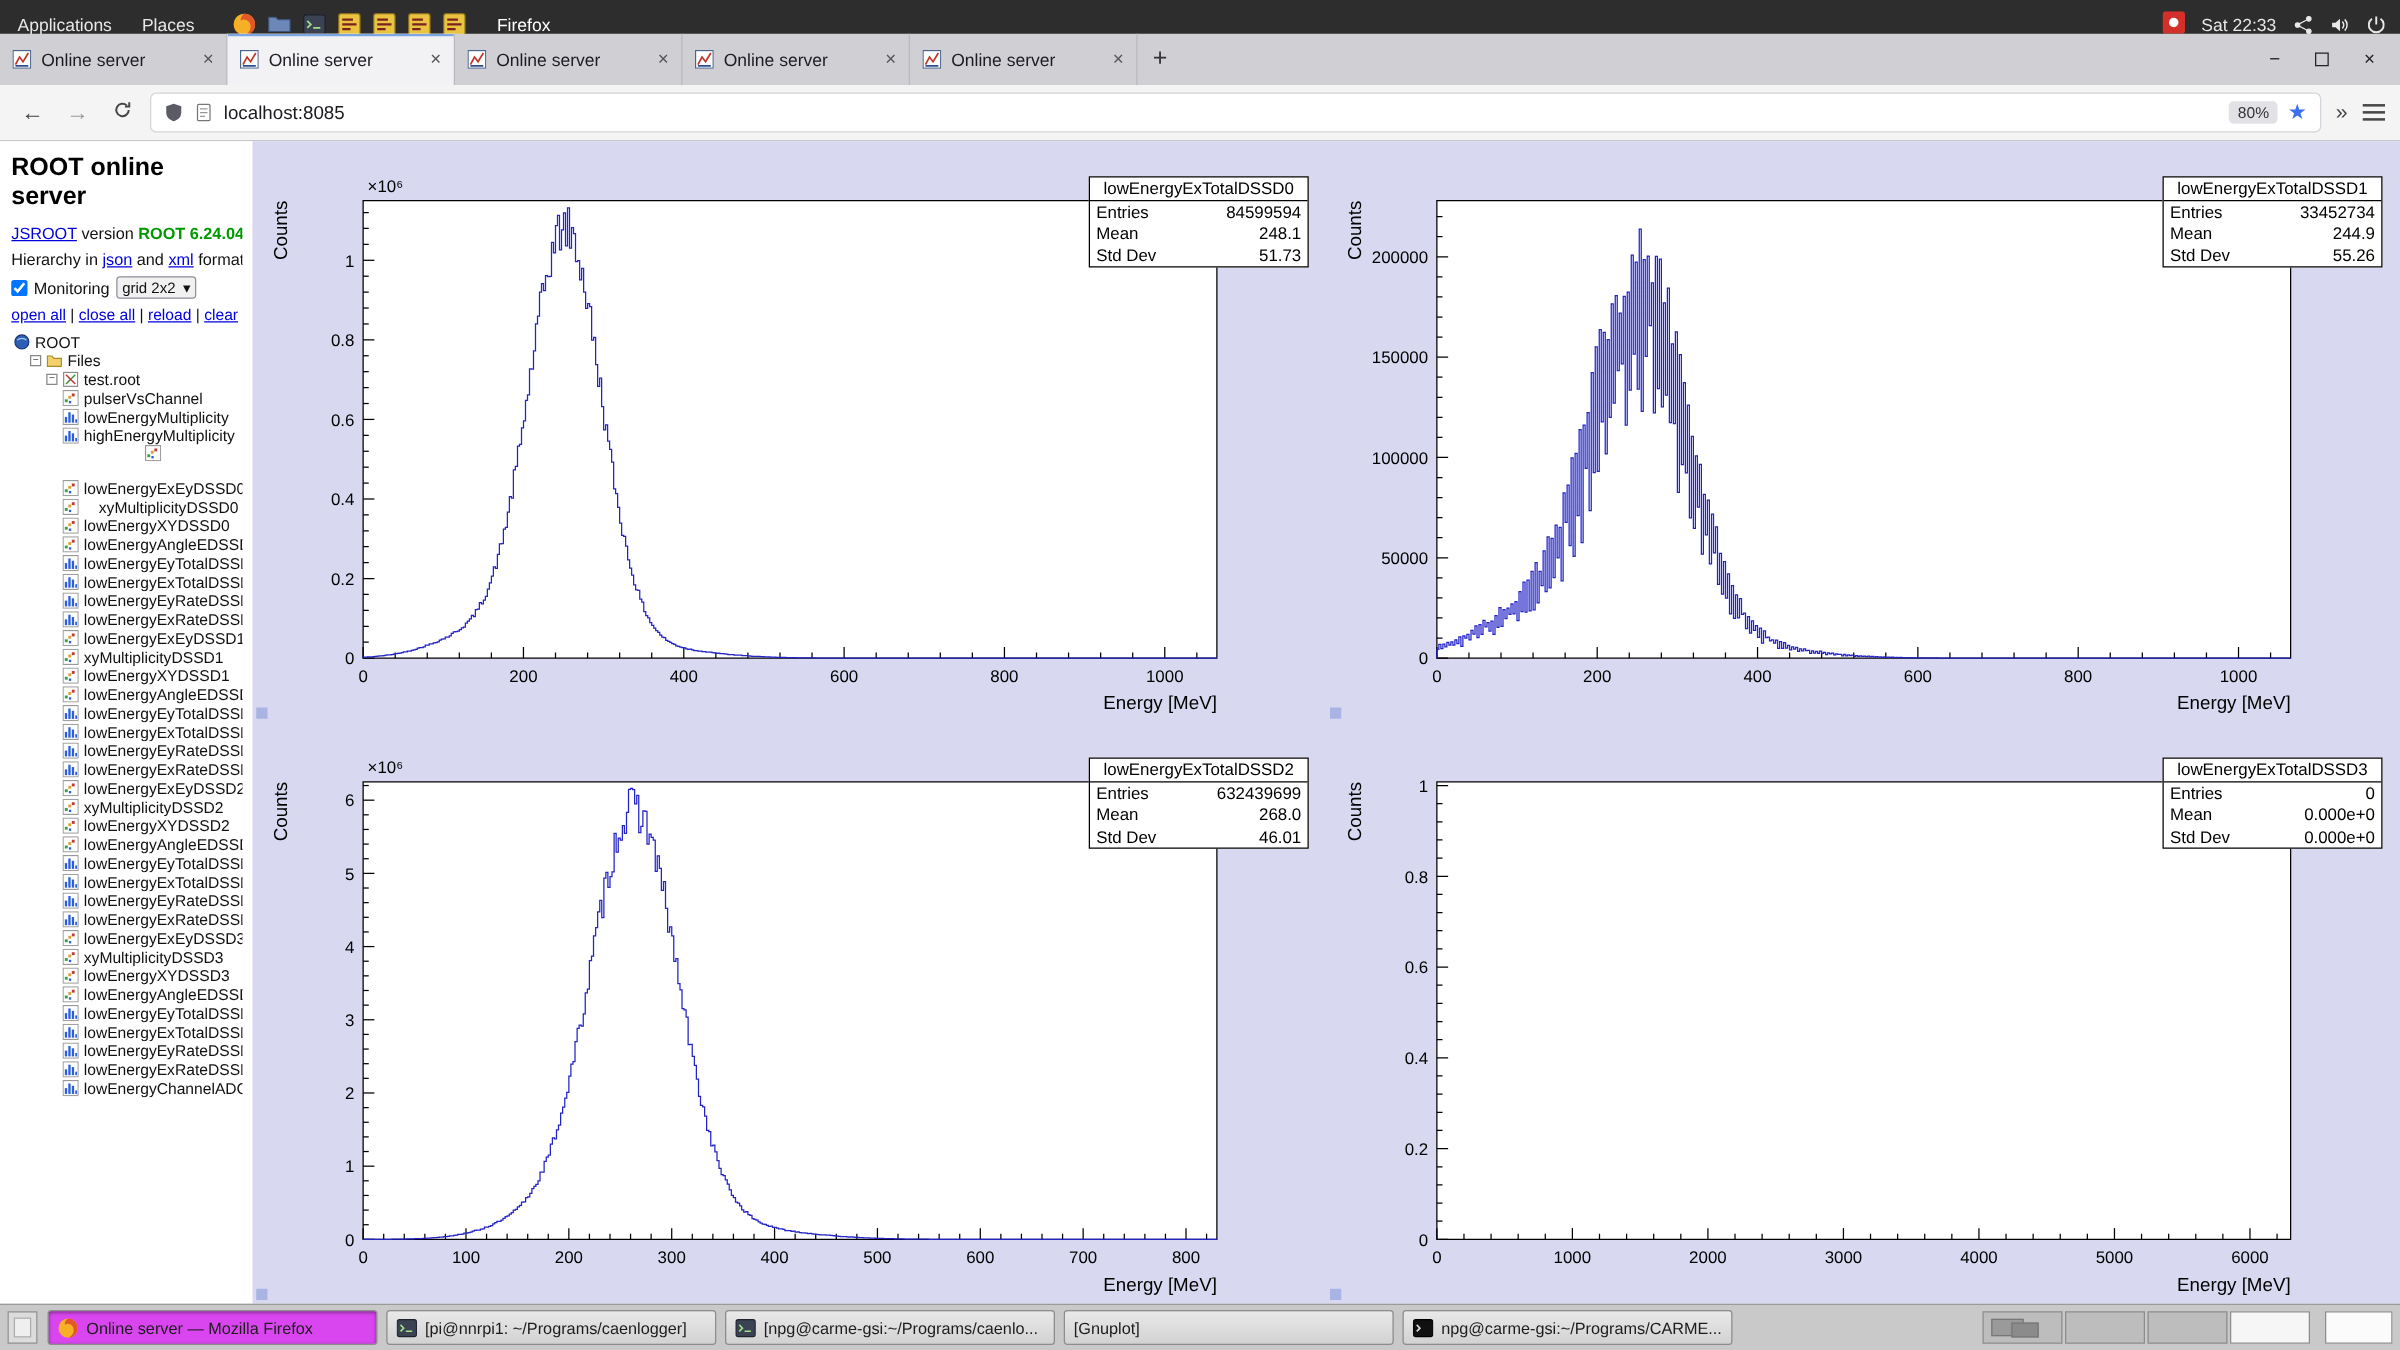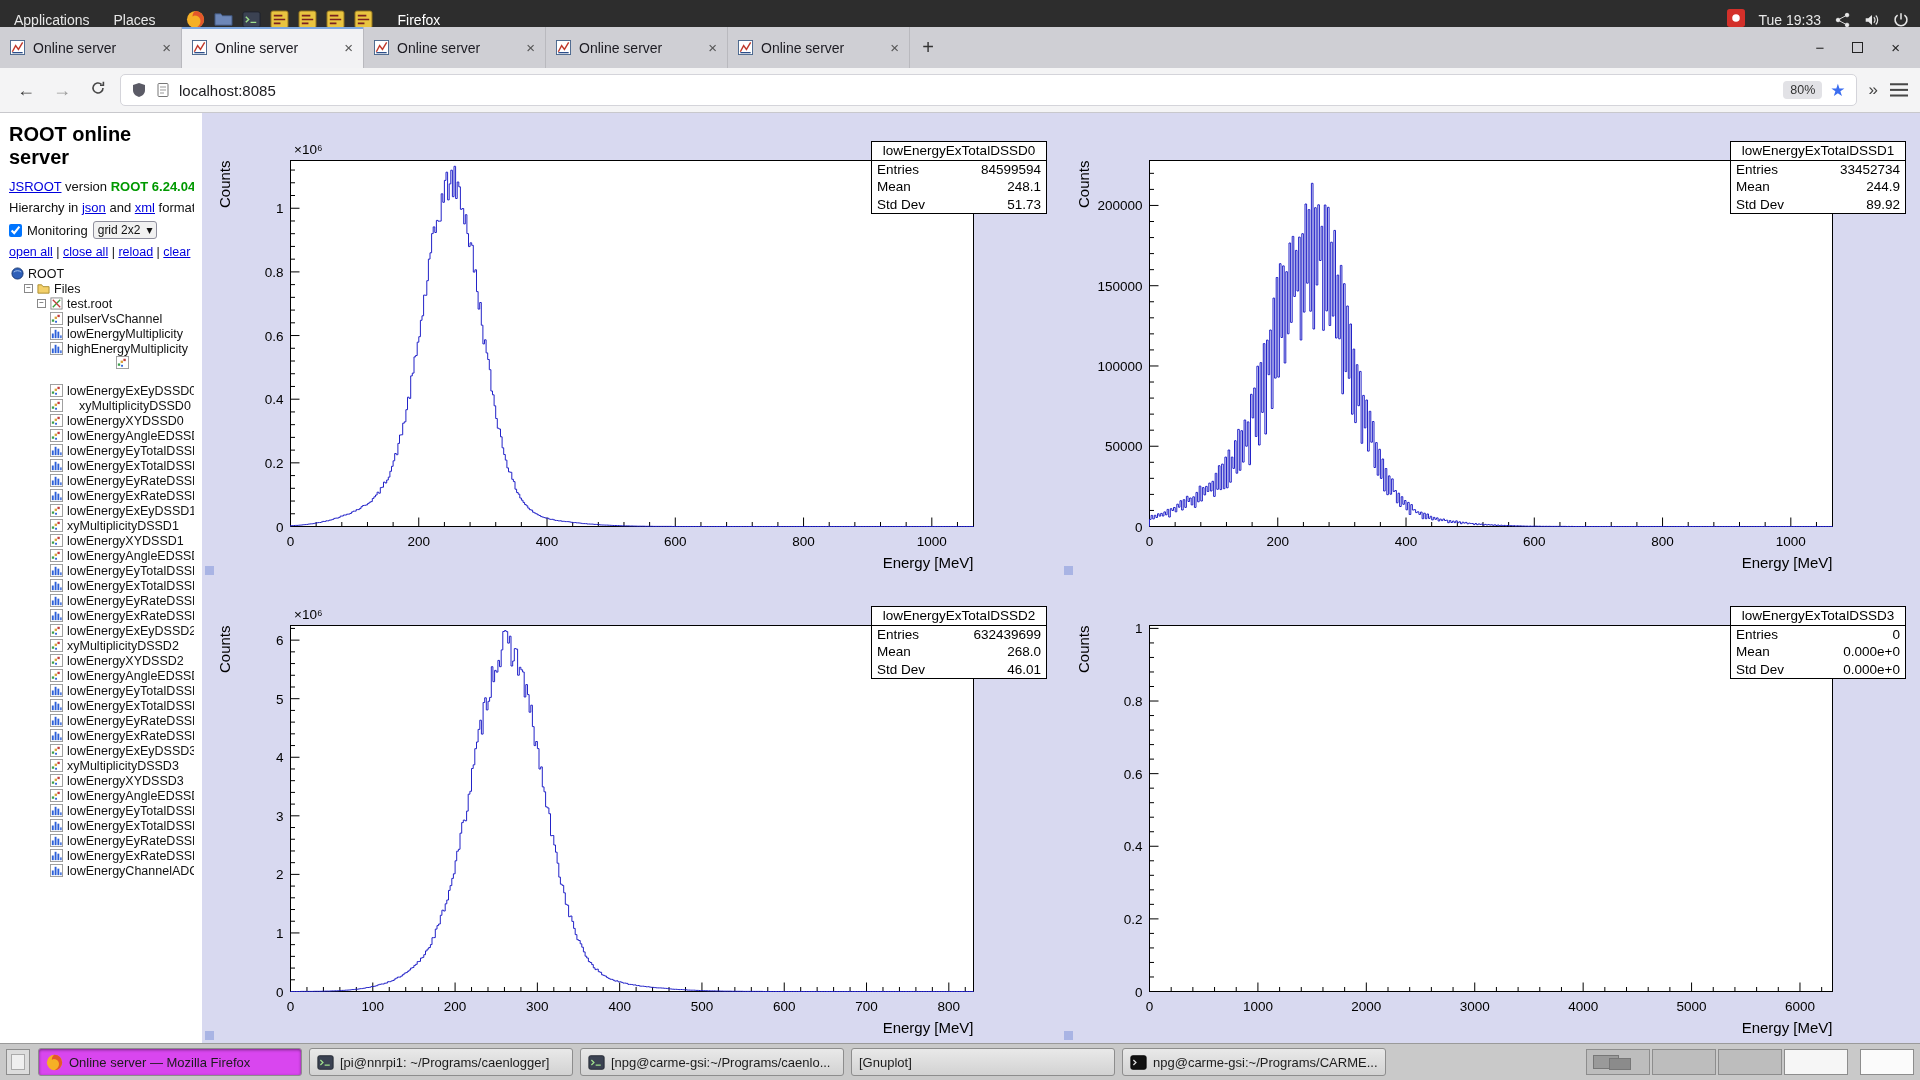--- a/index.html
+++ b/index.html
@@ -149,21 +149,21 @@
         </span>
       <span class="focused-app">Firefox</span>
     </div>
     <div class="panel-right">
       <span id="panel-rec"><span class="sysicon">
             <svg viewBox="0 0 20 20">
               <rect width="20" height="20" rx="3" fill="#d3302a"></rect>
               <circle cx="10" cy="10" r="4.2" fill="#fff"></circle>
             </svg>
           </span></span>
-      <span>Tue 19:33</span>
+      <span>Sat 22:33</span>
       <span id="panel-sys">
           <span class="sysicon">
             <svg viewBox="0 0 20 20">
               <g fill="#e8e8e8" stroke="#e8e8e8">
                 <circle cx="4.5" cy="10" r="2"></circle>
                 <circle cx="14.5" cy="4.5" r="2"></circle>
                 <circle cx="14.5" cy="15.5" r="2"></circle>
                 <path d="M6 9l7-3.6M6 11l7 3.6" fill="none"></path>
               </g>
             </svg>
@@ -944,21 +944,21 @@
               <div class="stats-row">
                 <span>Entries</span>
                 <span>33452734</span>
               </div>
               <div class="stats-row">
                 <span>Mean</span>
                 <span>244.9</span>
               </div>
               <div class="stats-row">
                 <span>Std Dev</span>
-                <span>89.92</span>
+                <span>55.26</span>
               </div>
             </div>
             <div class="anchor"></div>
           </div>
           <div class="pad">
             <svg width="859" height="465" viewBox="0 0 859 465">
               <rect x="88.5" y="47.5" width="683" height="366" fill="#ffffff" stroke="#000000"></rect>
               <line x1="88.5" y1="413.5" x2="88.5" y2="404.5" stroke="#000000"></line>
               <line x1="104.9578313253012" y1="413.5" x2="104.9578313253012" y2="409" stroke="#000000"></line>
               <line x1="121.4156626506024" y1="413.5" x2="121.4156626506024" y2="409" stroke="#000000"></line>

